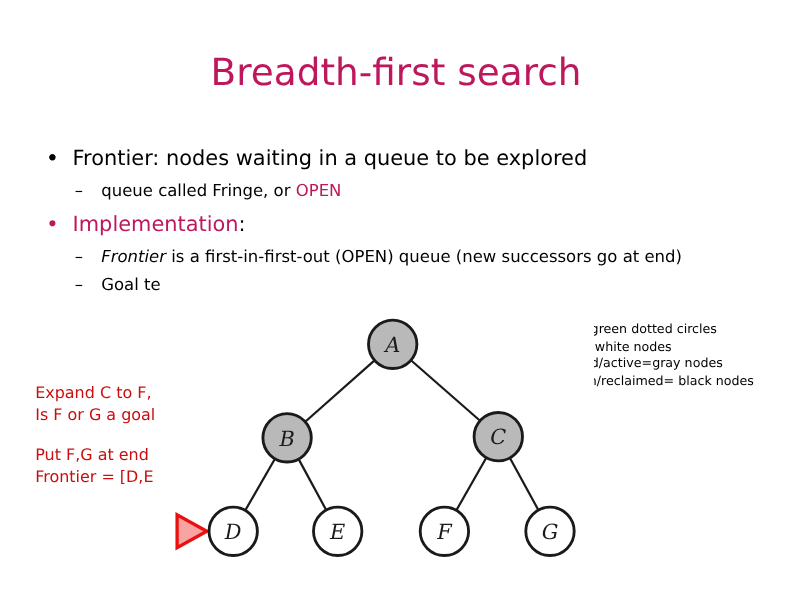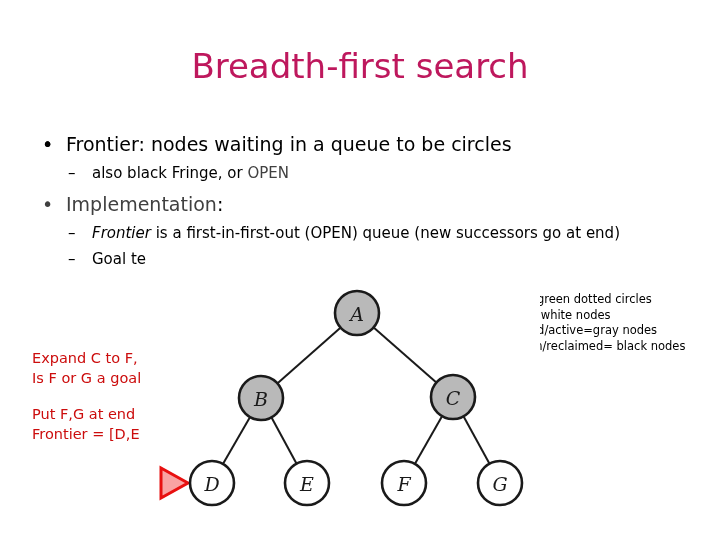--- a/index.html
+++ b/index.html
@@ -65,21 +65,21 @@
     color: #000000;
     white-space: nowrap;
   }
   .lvl2 > .bullet-dash {
     position: absolute;
     left: 38px;
     top: 0;
     font-size: 15px;
     line-height: 26px;
   }
-  .rose { color: #404040; }
+  .rose { color: #be185d; }
   .ital { font-style: italic; }
 
   
   .red-note {
     position: absolute;
     color: #cc0d0d;
     font-size: 14.5px;
     line-height: 20px;
     white-space: pre;
     font-family: "DejaVu Sans", "Liberation Sans", sans-serif;
@@ -127,26 +127,26 @@
   <div class="slide-title">Breadth-first search</div>
 
   <div class="body-block">
 
     <div class="lvl1">
       <span class="bullet-dot">•</span>
     </div>
 
     <div class="lvl1">
       <span class="bullet-dot">•</span>
-      <span>Frontier: nodes waiting in a queue to be circles</span>
+      <span>Frontier: nodes waiting in a queue to be explored</span>
     </div>
 
     <div class="lvl2">
       <span class="bullet-dash">–</span>
-      <span>also black Fringe, or </span><span class="rose">OPEN</span>
+      <span>queue called Fringe, or </span><span class="rose">OPEN</span>
     </div>
 
     <div class="lvl1" style="margin-top:2px">
       <span class="bullet-dot rose">•</span>
       <span class="rose">Implementation</span><span>:</span>
     </div>
 
     <div class="lvl2">
       <span class="bullet-dash">–</span>
       <span class="ital">Frontier</span><span> is a first-in-first-out (OPEN) queue (new successors go at end)</span>

